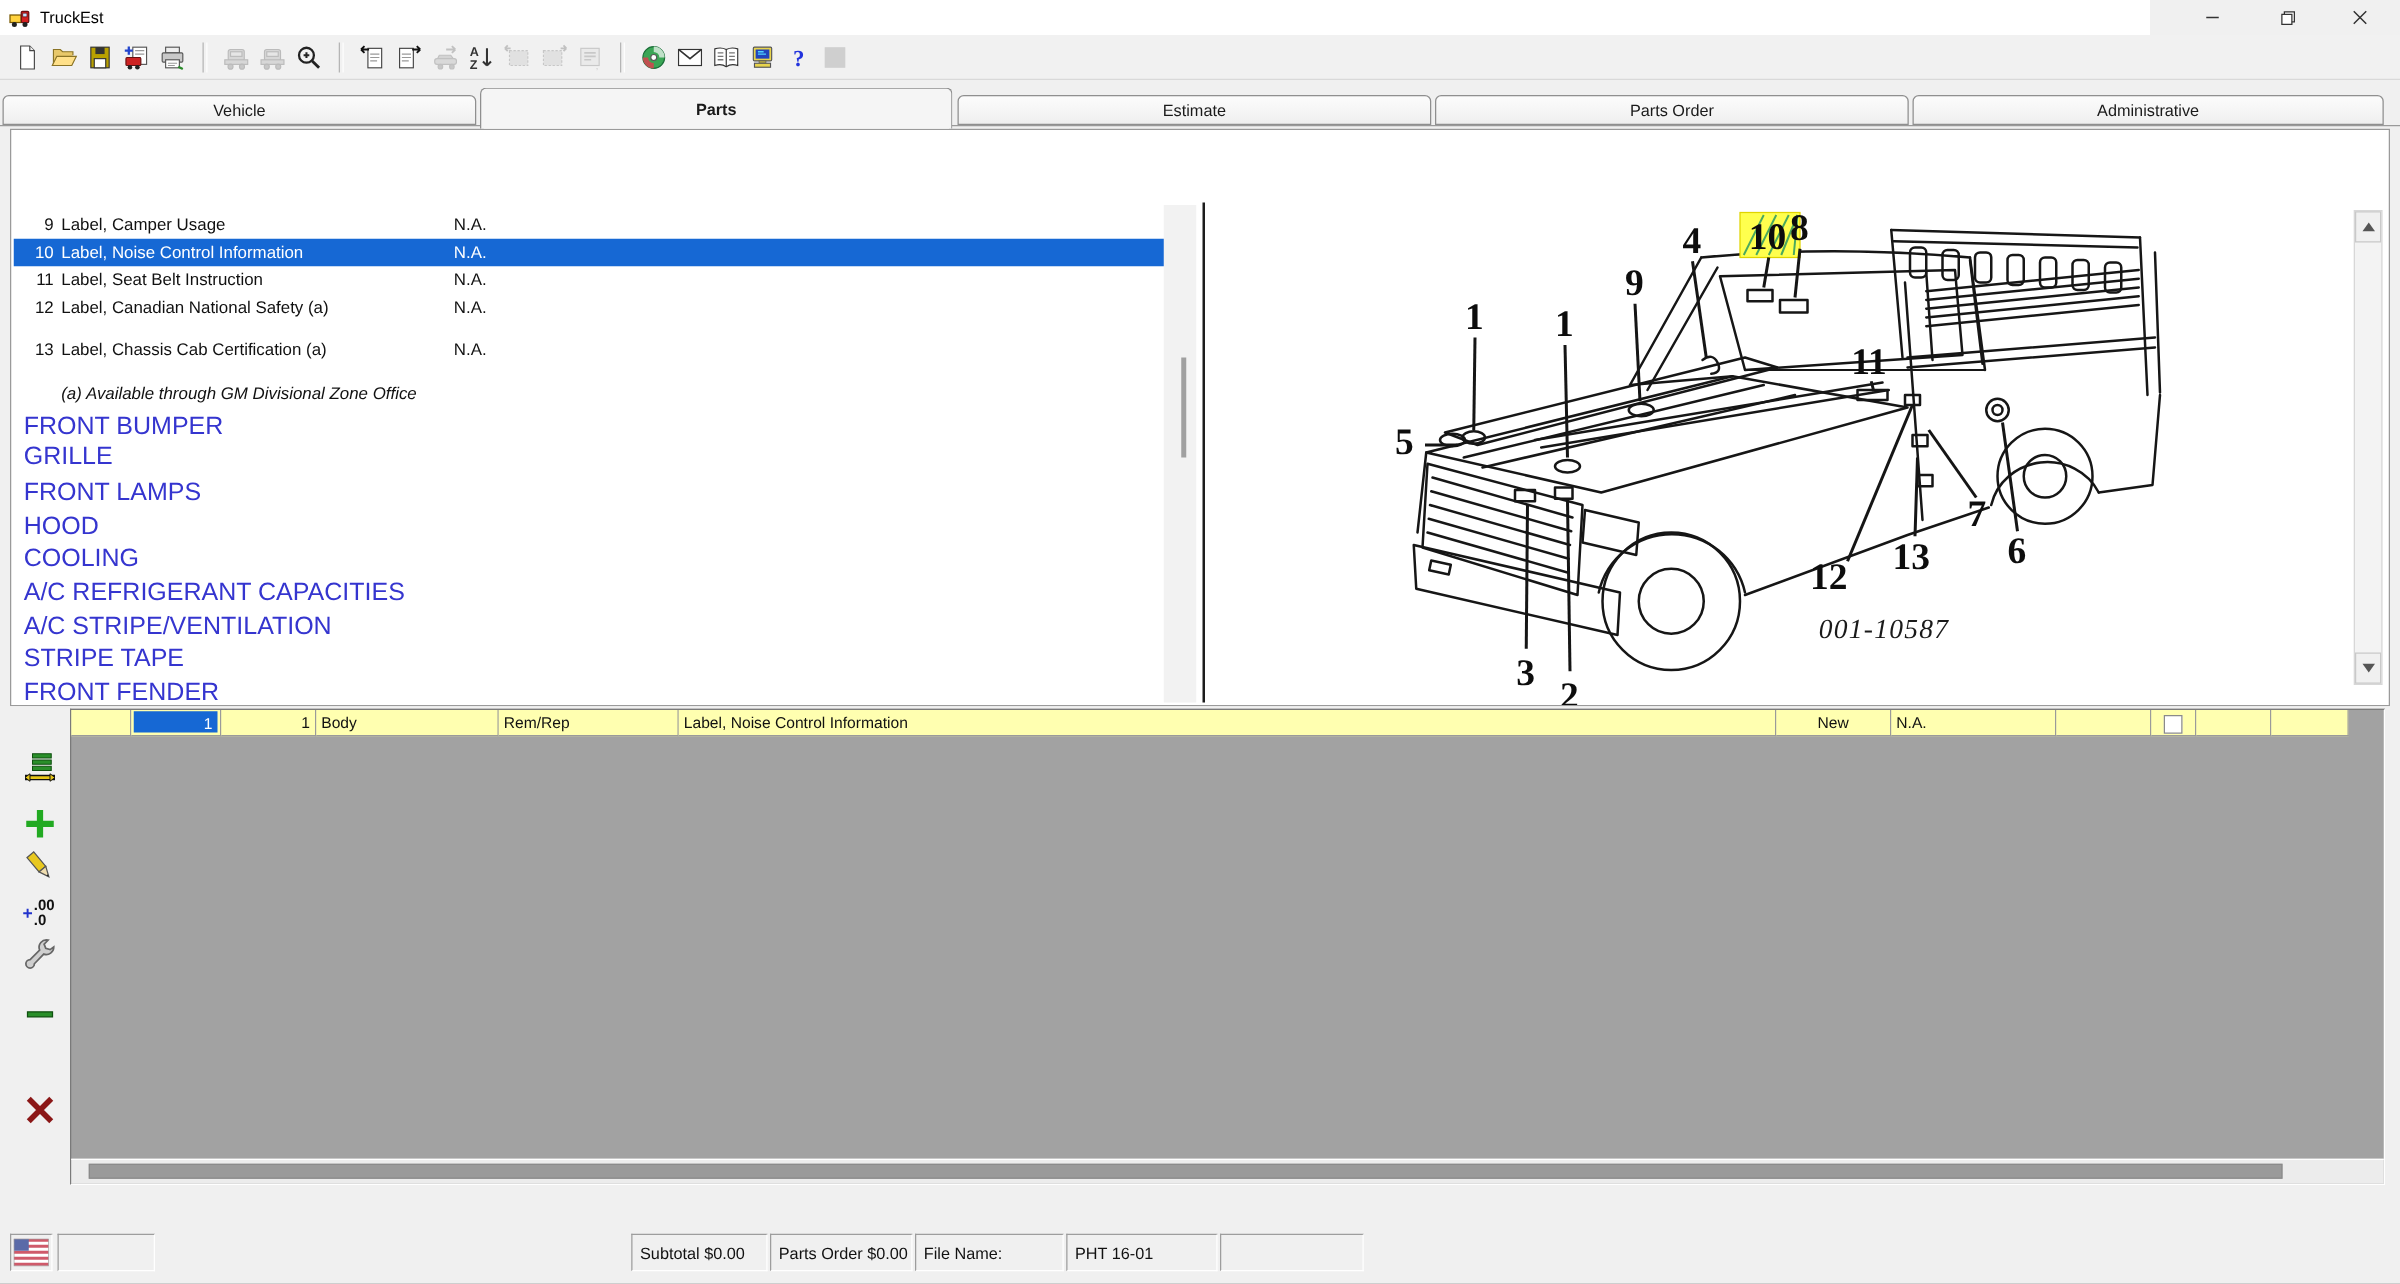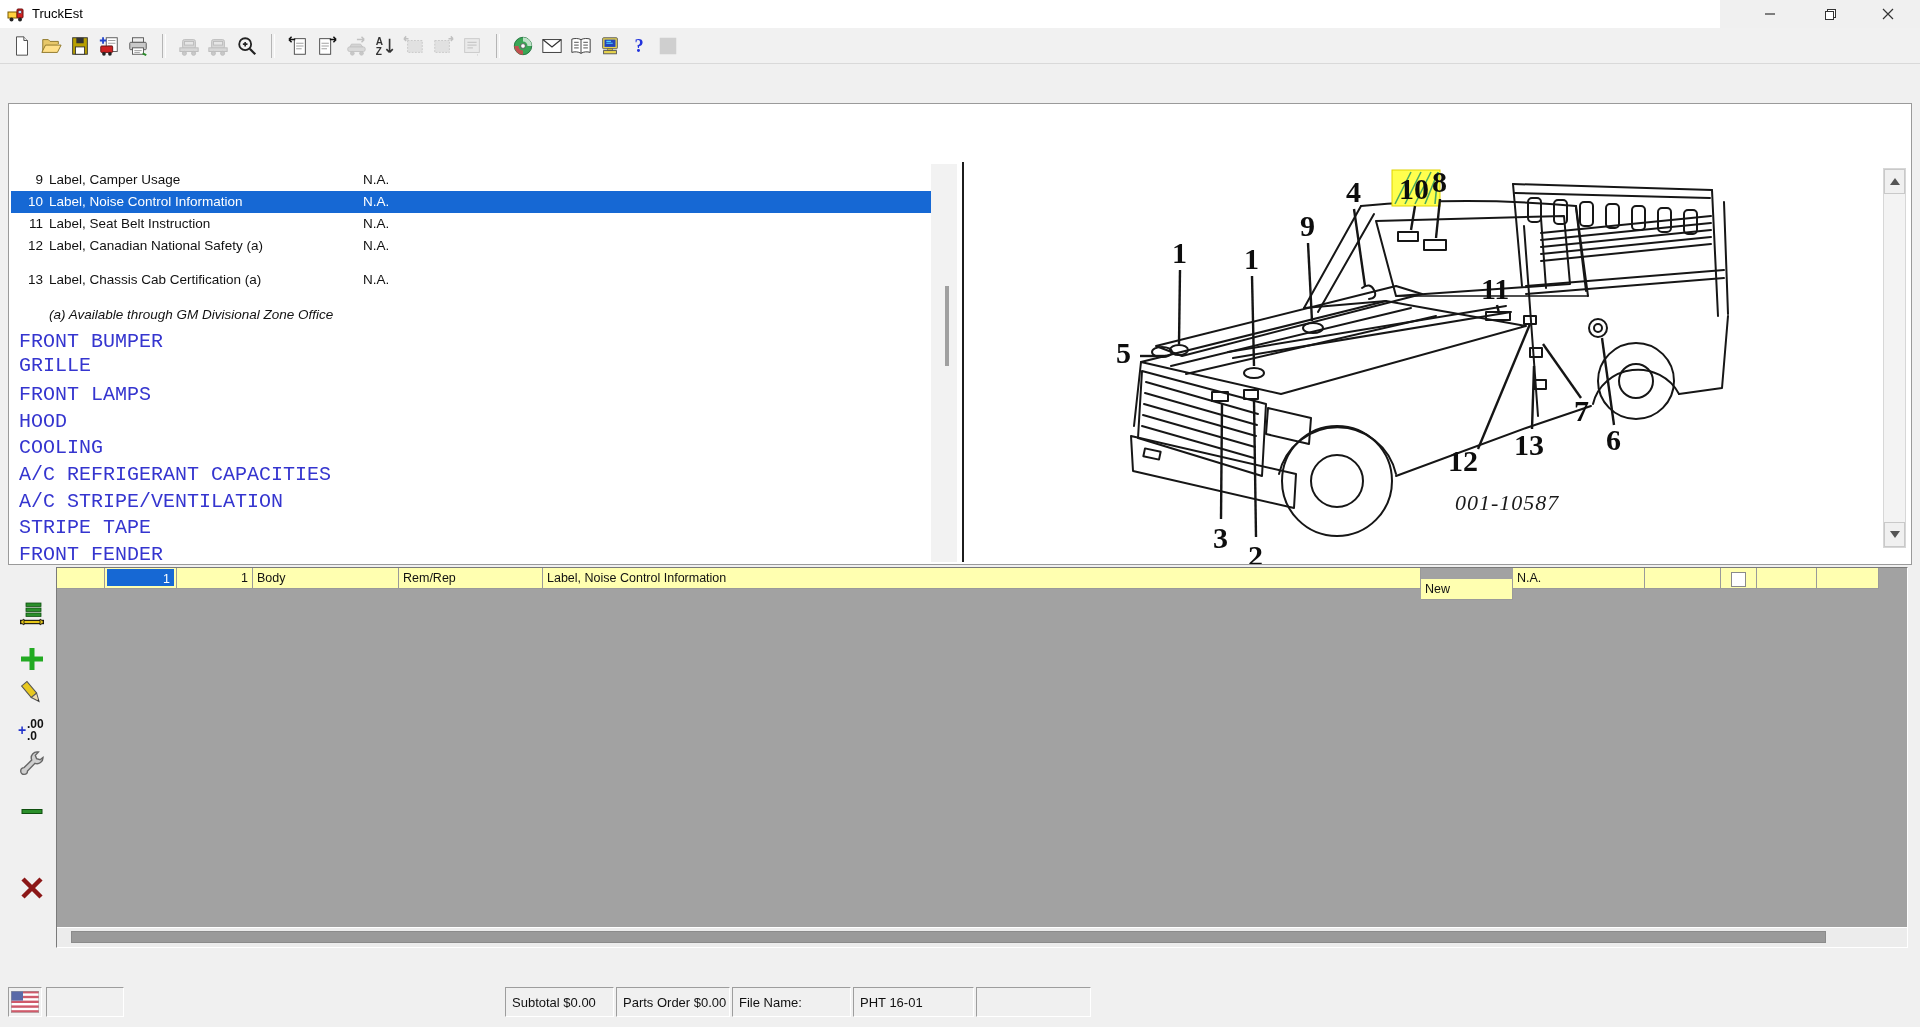--- a/index.html
+++ b/index.html
@@ -30,21 +30,21 @@
   .tab.active{top:6px;height:33px;background:#f5f5f5;border-bottom:none;font-weight:bold;z-index:3;}
   
   .page{position:absolute;left:8px;top:103px;width:1904px;height:462px;background:#fff;
         border:1px solid #9a9a9a;box-sizing:border-box;}
   .lrow{position:absolute;left:2px;width:924px;height:22px;font-size:13.5px;}
   .lrow .num{position:absolute;left:4px;top:3px;width:28px;text-align:right;}
   .lrow .lab{position:absolute;left:38px;top:3px;}
   .lrow .val{position:absolute;left:352px;top:3px;}
   .lrow.sel{background:var(--sel);color:#fff;}
   .footnote{position:absolute;left:40px;top:203px;font-size:13.5px;font-style:italic;}
-  .plink{position:absolute;left:10px;height:24px;font-size:20px;color:var(--link);cursor:pointer;font-family:Liberation Mono, monospace;}
+  .plink{position:absolute;left:10px;height:24px;font-size:20px;color:var(--link);cursor:pointer;}
   .thin-track{position:absolute;left:922px;top:60px;width:26px;height:398px;background:#f2f2f2;}
   .thin-thumb{position:absolute;left:14px;top:122px;width:4px;height:80px;background:#a0a0a0;}
   .vdivider{position:absolute;left:953px;top:58px;width:2px;height:400px;background:#1c1c1c;}
   .diagram{position:absolute;left:957px;top:62px;width:917px;height:398px;}
   
   .vsb{position:absolute;left:1874px;top:64px;width:23px;height:380px;background:#f3f3f3;
        border:1px solid #d7d7d7;box-sizing:border-box;}
   .vsb .btn{position:absolute;left:0;width:21px;height:25px;background:#f0f0f0;border:1px solid #c9c9c9;
             box-sizing:border-box;display:flex;align-items:center;justify-content:center;}
   .tri-up{width:0;height:0;border-left:5px solid transparent;border-right:5px solid transparent;border-bottom:7px solid #555;}
@@ -270,20 +270,30 @@
           <text x="12" y="19" text-anchor="middle" font-size="20" font-weight="bold" fill="#2233dd" font-family="Liberation Serif,serif">?</text>
         </svg>
       </div>
       <div class="tbtn disabled">
         <svg viewBox="0 0 24 24">
           <rect x="3" y="3" width="18" height="18" fill="#b4b4b4"></rect>
         </svg>
       </div>
     </div>
 
+  <div class="tabzone">
+    <div class="tabbase"></div>
+    <div id="tabs">
+        <div class="tab" style="left: 2px; width: 379px;">Vehicle</div>
+        <div class="tab active" style="left: 384px; width: 378px;">Parts</div>
+        <div class="tab" style="left: 766px; width: 379px;">Estimate</div>
+        <div class="tab" style="left: 1148px; width: 379px;">Parts Order</div>
+        <div class="tab" style="left: 1530px; width: 377px;">Administrative</div>
+      </div>
+  </div>
 
   <div class="page">
     <div id="parts-rows">
         <div class="lrow" style="top: 65px;">
           <span class="num">9</span>
           <span class="lab">Label, Camper Usage</span>
           <span class="val">N.A.</span>
         </div>
         <div class="lrow sel" style="top: 87px;">
           <span class="num">10</span>
@@ -505,21 +515,21 @@
     <div class="gridbox">
       <div class="grow" id="grid-row">
           <div class="dc" style="width: 48px; text-align: right;"></div>
           <div class="dc selcell" style="width: 72px; text-align: right;">
             <div class="selbox">1</div>
           </div>
           <div class="dc" style="width: 76px; text-align: right;">1</div>
           <div class="dc" style="width: 146px; text-align: left;">Body</div>
           <div class="dc" style="width: 144px; text-align: left;">Rem/Rep</div>
           <div class="dc" style="width: 878px; text-align: left;">Label, Noise Control Information</div>
-          <div class="dc" style="width: 92px; text-align: left; margin-top: 11px;">New</div>
+          <div class="dc" style="width: 92px; text-align: center;">New</div>
           <div class="dc" style="width: 132px; text-align: left;">N.A.</div>
           <div class="dc" style="width: 76px; text-align: right;"></div>
           <div class="dc" style="width: 36px; text-align: center;">
             <div class="cbx"></div>
           </div>
           <div class="dc" style="width: 60px; text-align: right;"></div>
           <div class="dc" style="width: 62px; text-align: center;"></div>
         </div>
       <div class="gfill"></div>
       <div class="hsb">

